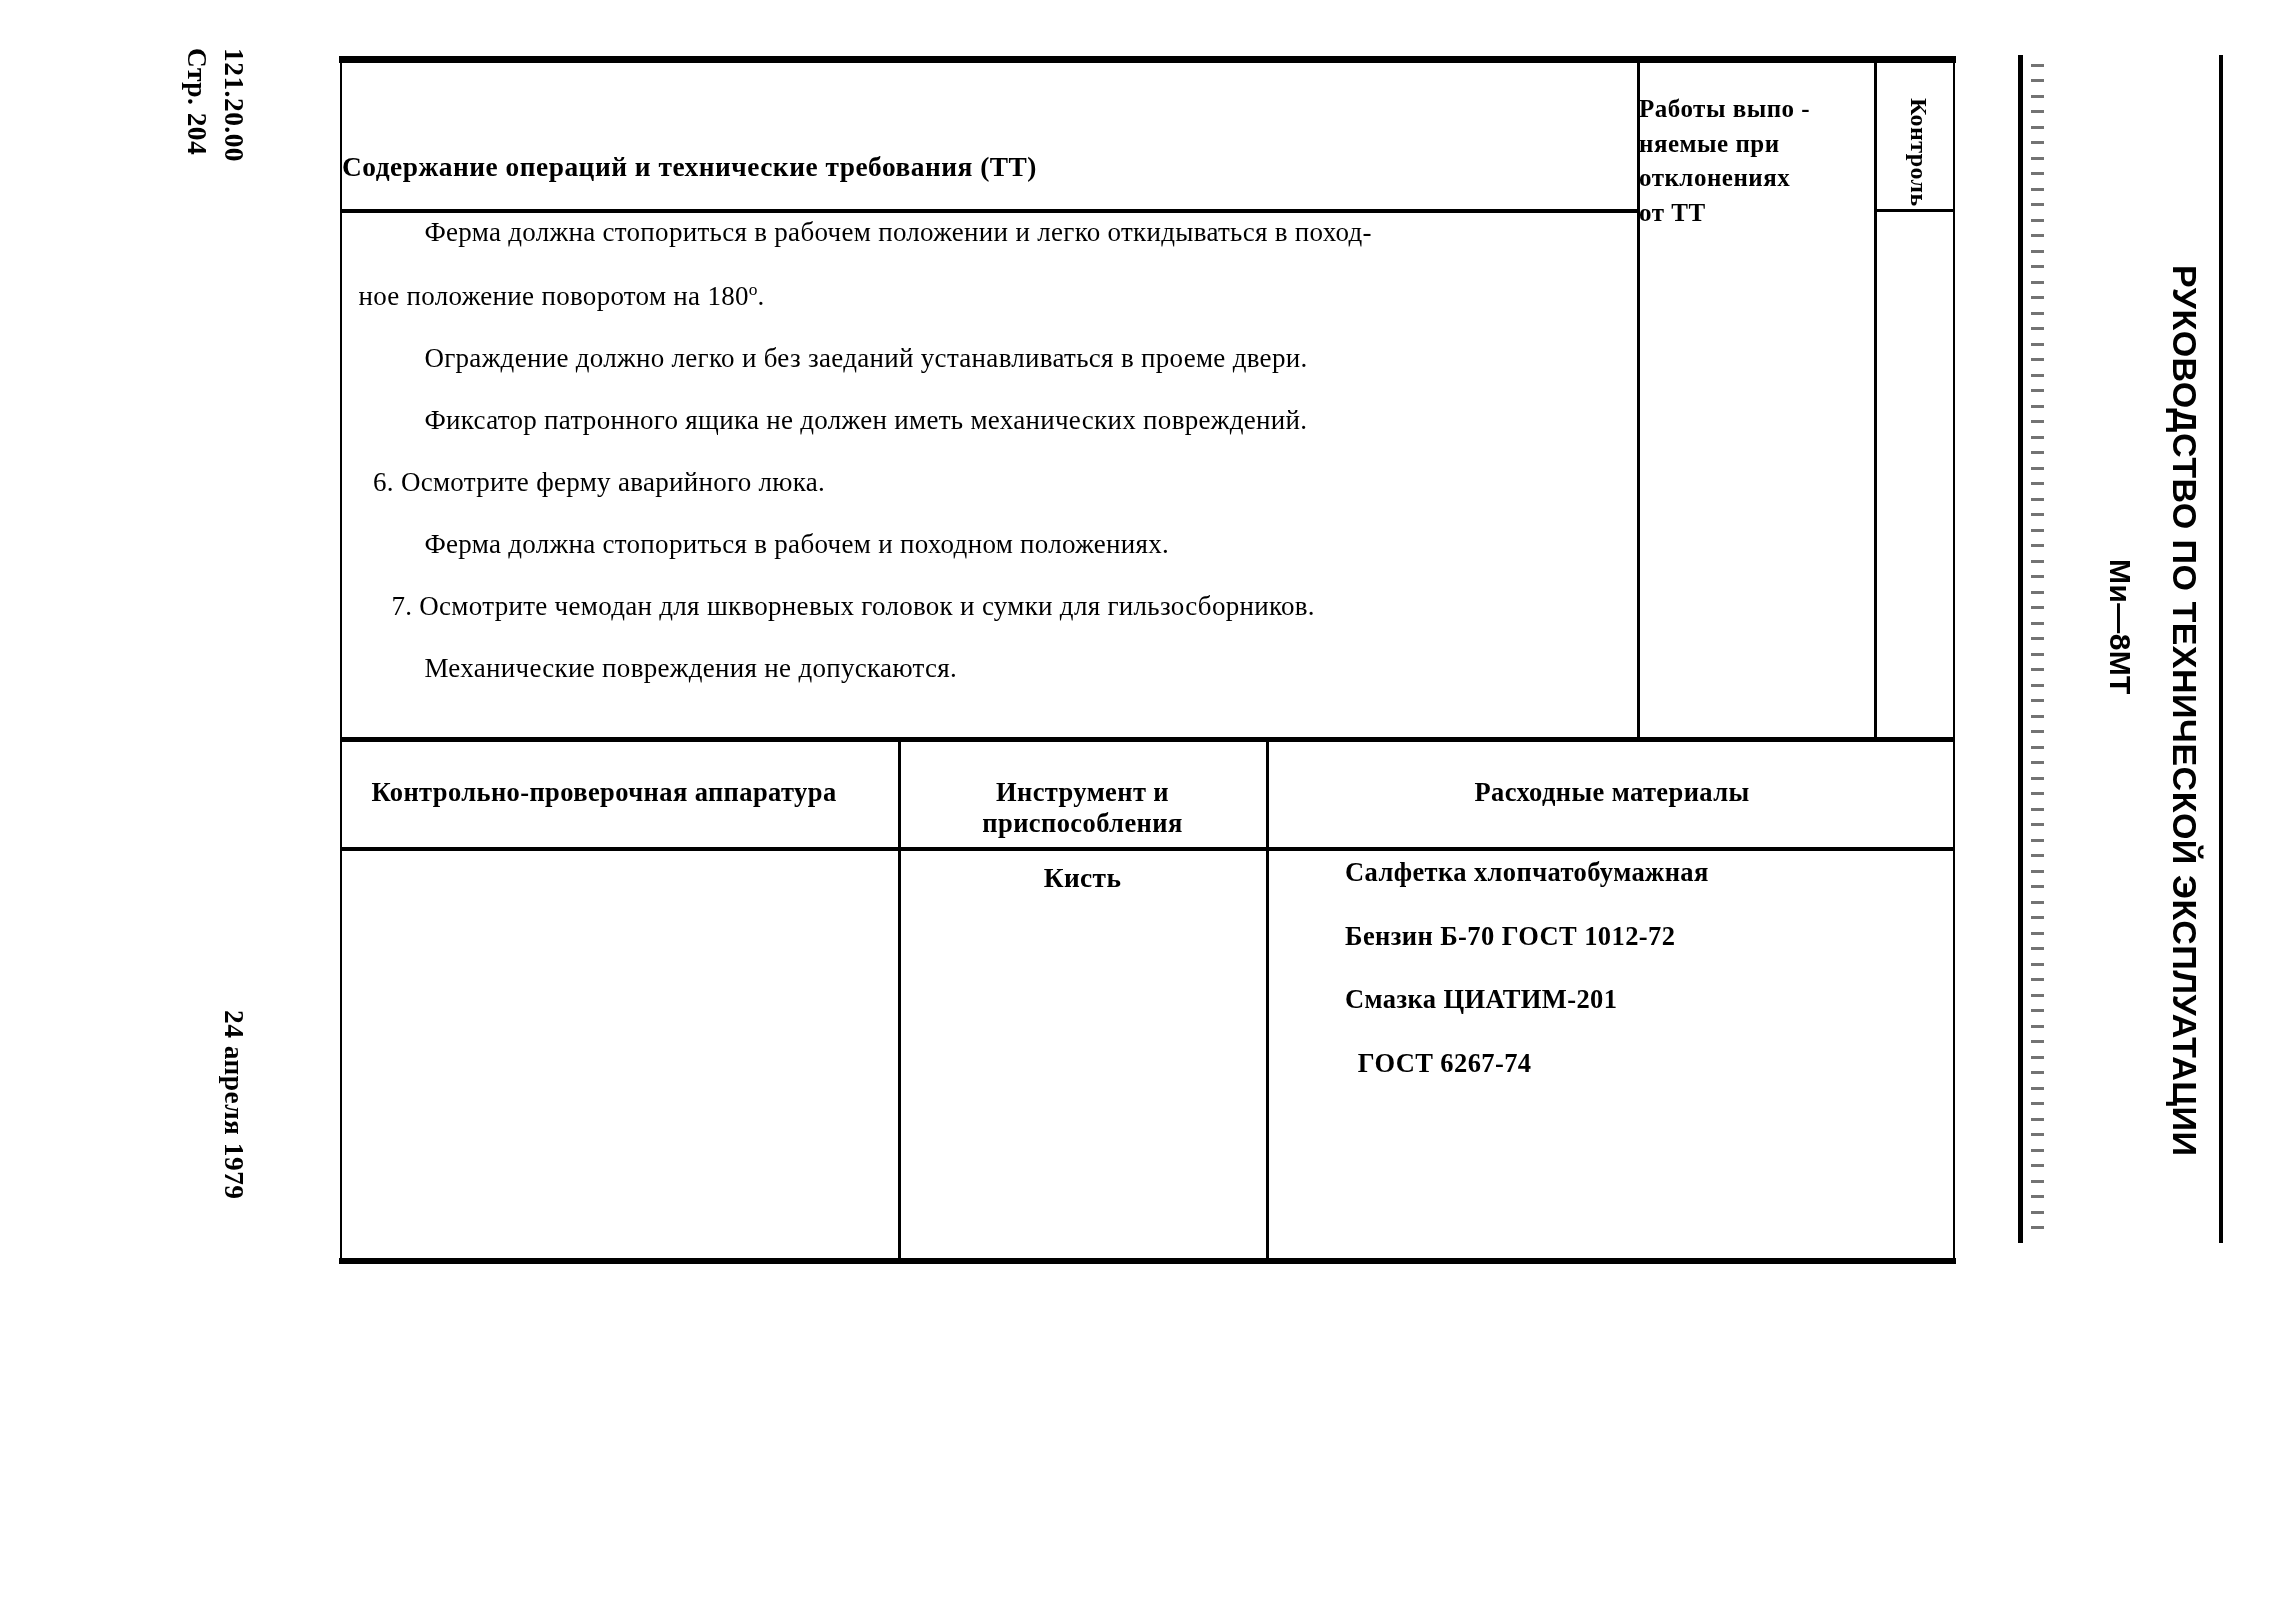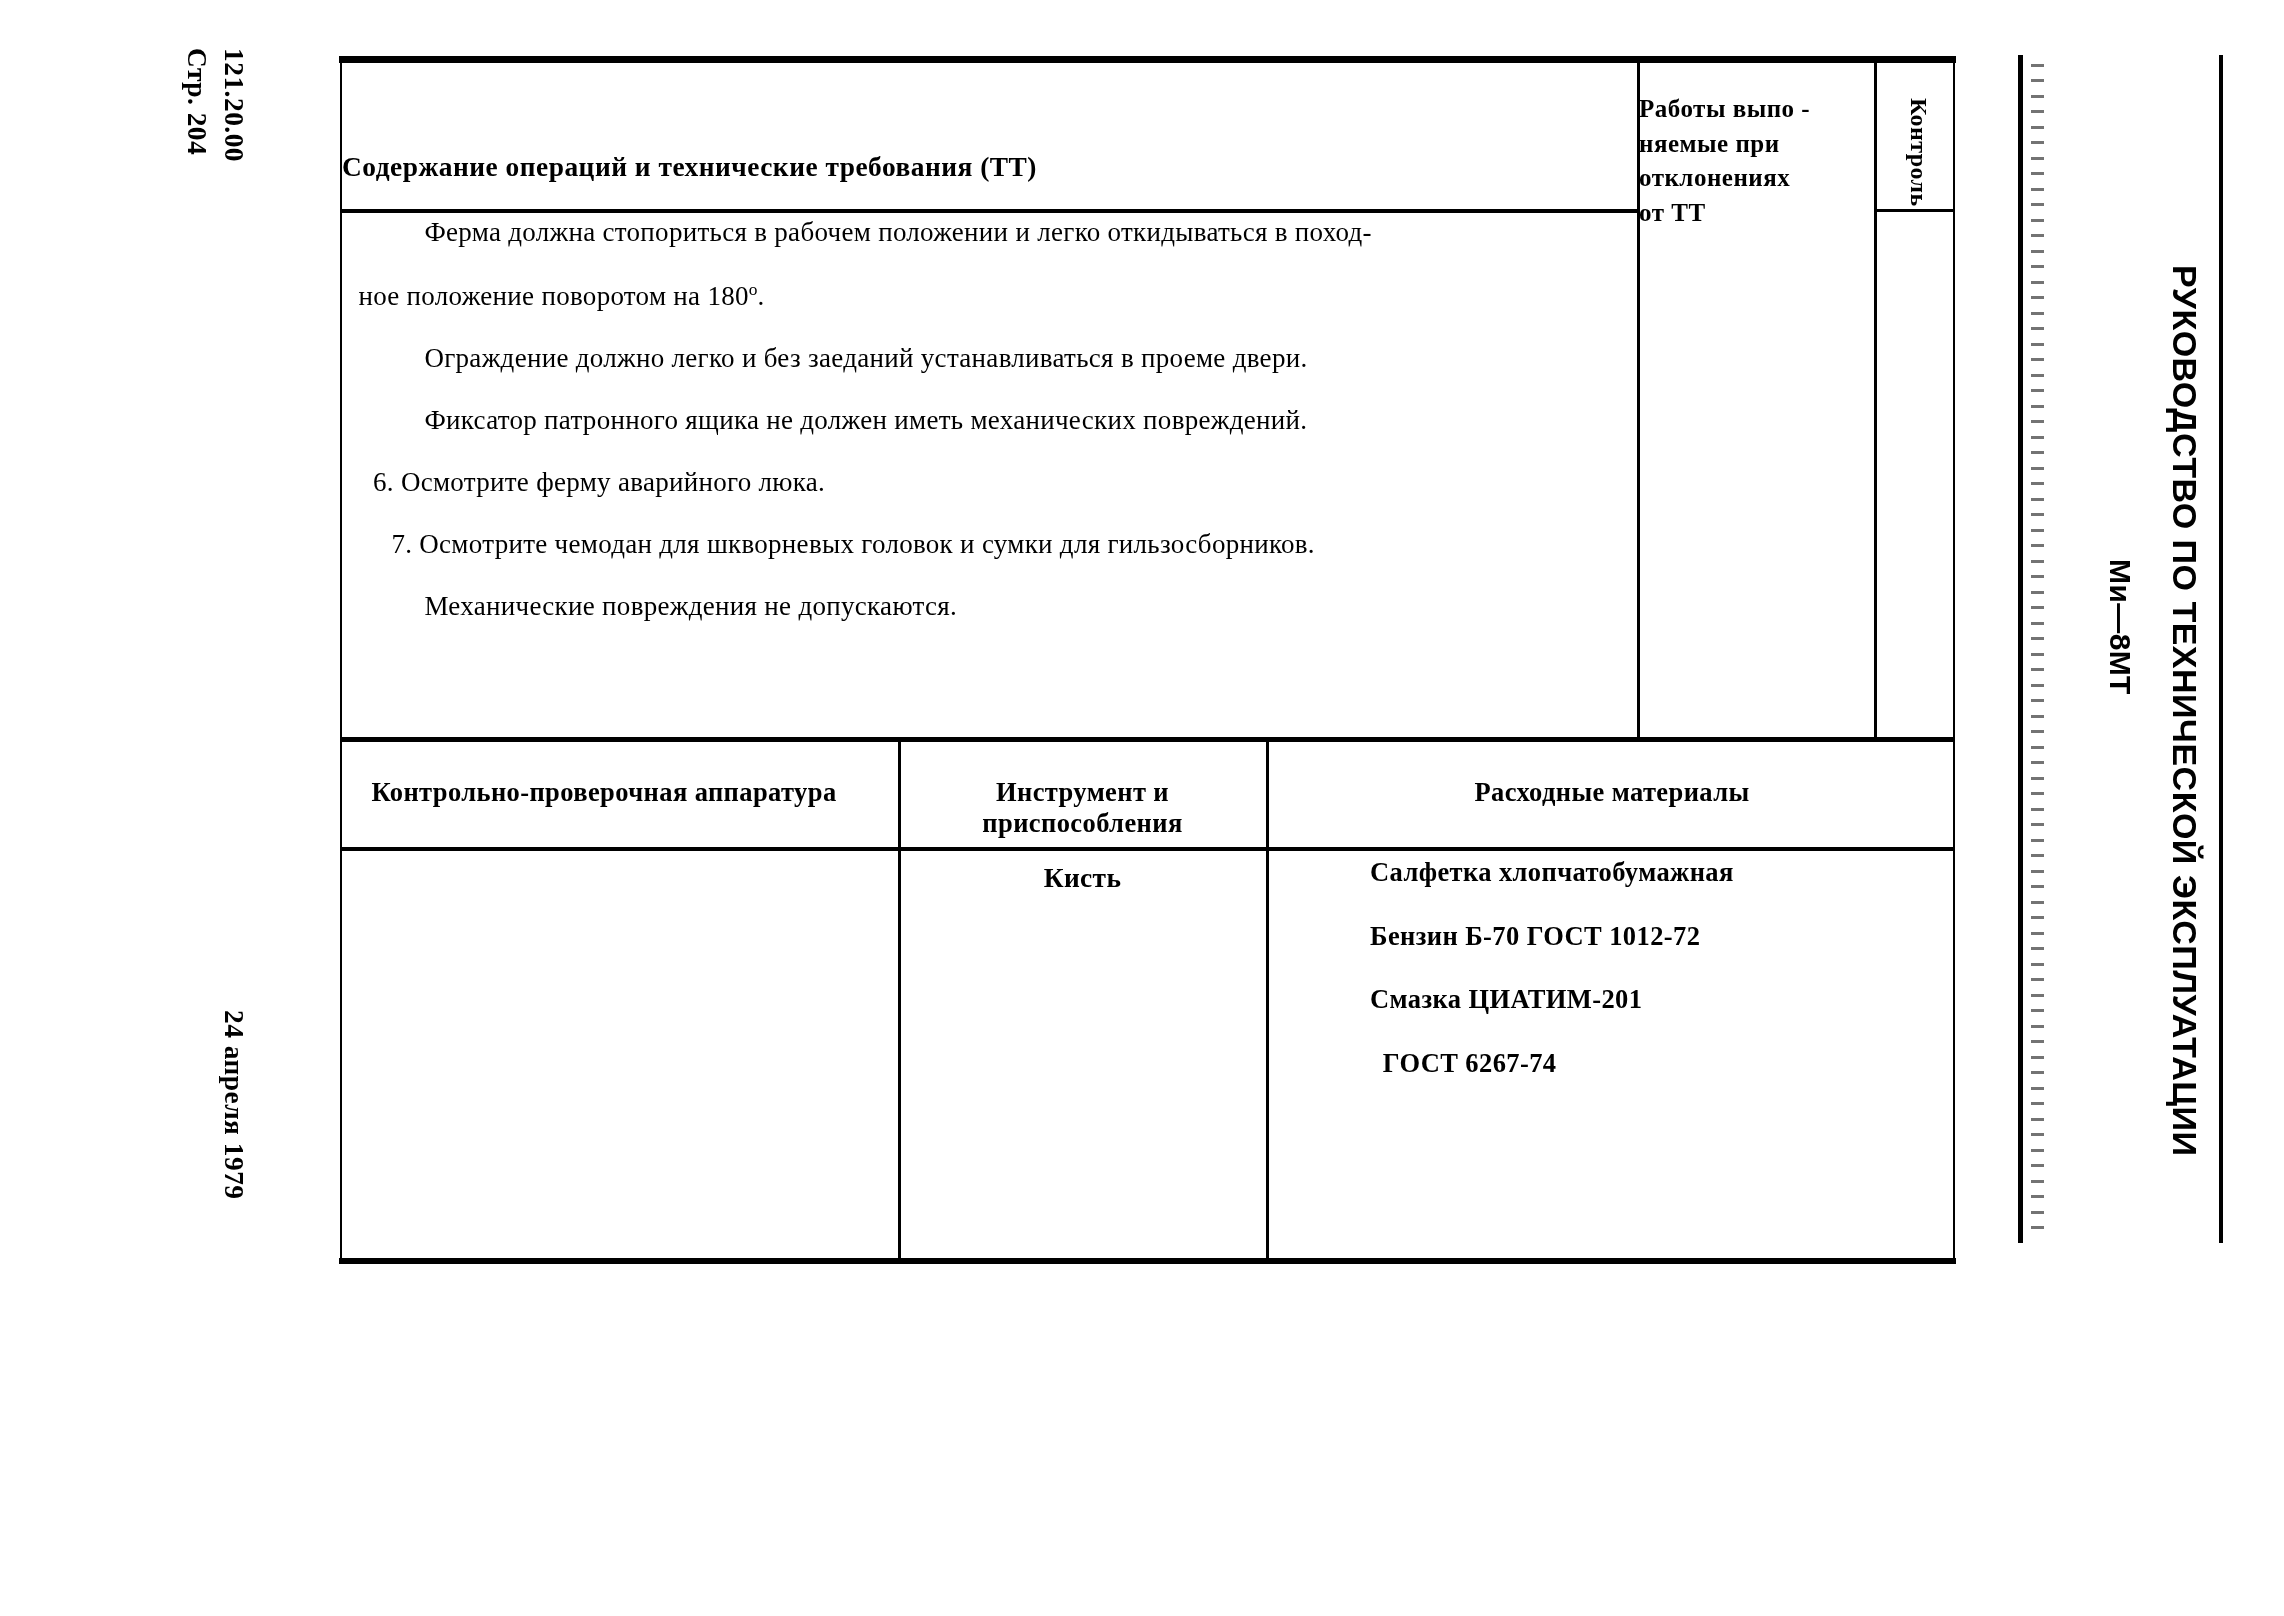--- a/index.html
+++ b/index.html
@@ -183,21 +183,21 @@
     position: absolute;
     left: 558px; top: 804px; width: 365px;
     text-align: center;
     font-size: 27.4px;
     font-weight: 600;
     letter-spacing: 0.4px;
   }
   #cell-mat {
     position: absolute;
     left: 927px; top: 800px; width: 565px;
-    padding-left: 101px;
+    padding-left: 76px;
     box-sizing: border-box;
   }
   .mat-line {
     font-size: 26.5px;
     font-weight: 600;
     letter-spacing: 0.4px;
     line-height: 1.0;
     margin-bottom: 37px;
     white-space: nowrap;
   }
@@ -306,20 +306,21 @@
       <div class="ln indent-para">Ферма должна стопориться в рабочем положении и легко откидываться в поход-</div>
 
       <div class="ln"><span>ное положение поворотом на 180</span><span class="sup">о</span><span>.</span></div>
 
       <div class="ln indent-para">Ограждение должно легко и без заеданий устанавливаться в проеме двери.</div>
 
       <div class="ln indent-para">Фиксатор патронного ящика не должен иметь механических повреждений.</div>
 
       <div class="ln indent-num">6. Осмотрите ферму аварийного люка.</div>
 
+      <div class="ln indent-para">Ферма должна стопориться в рабочем и походном положениях.</div>
 
       <div class="ln indent-num7">7. Осмотрите чемодан для шкворневых головок и сумки для гильзосборников.</div>
 
       <div class="ln indent-para">Механические повреждения не допускаются.</div>
     </div>
 
     <div class="low-hdr" id="low-hdr-1">Контрольно-проверочная аппаратура</div>
     <div class="low-hdr" id="low-hdr-2">Инструмент и приспособления</div>
     <div class="low-hdr" id="low-hdr-3">Расходные материалы</div>
 

